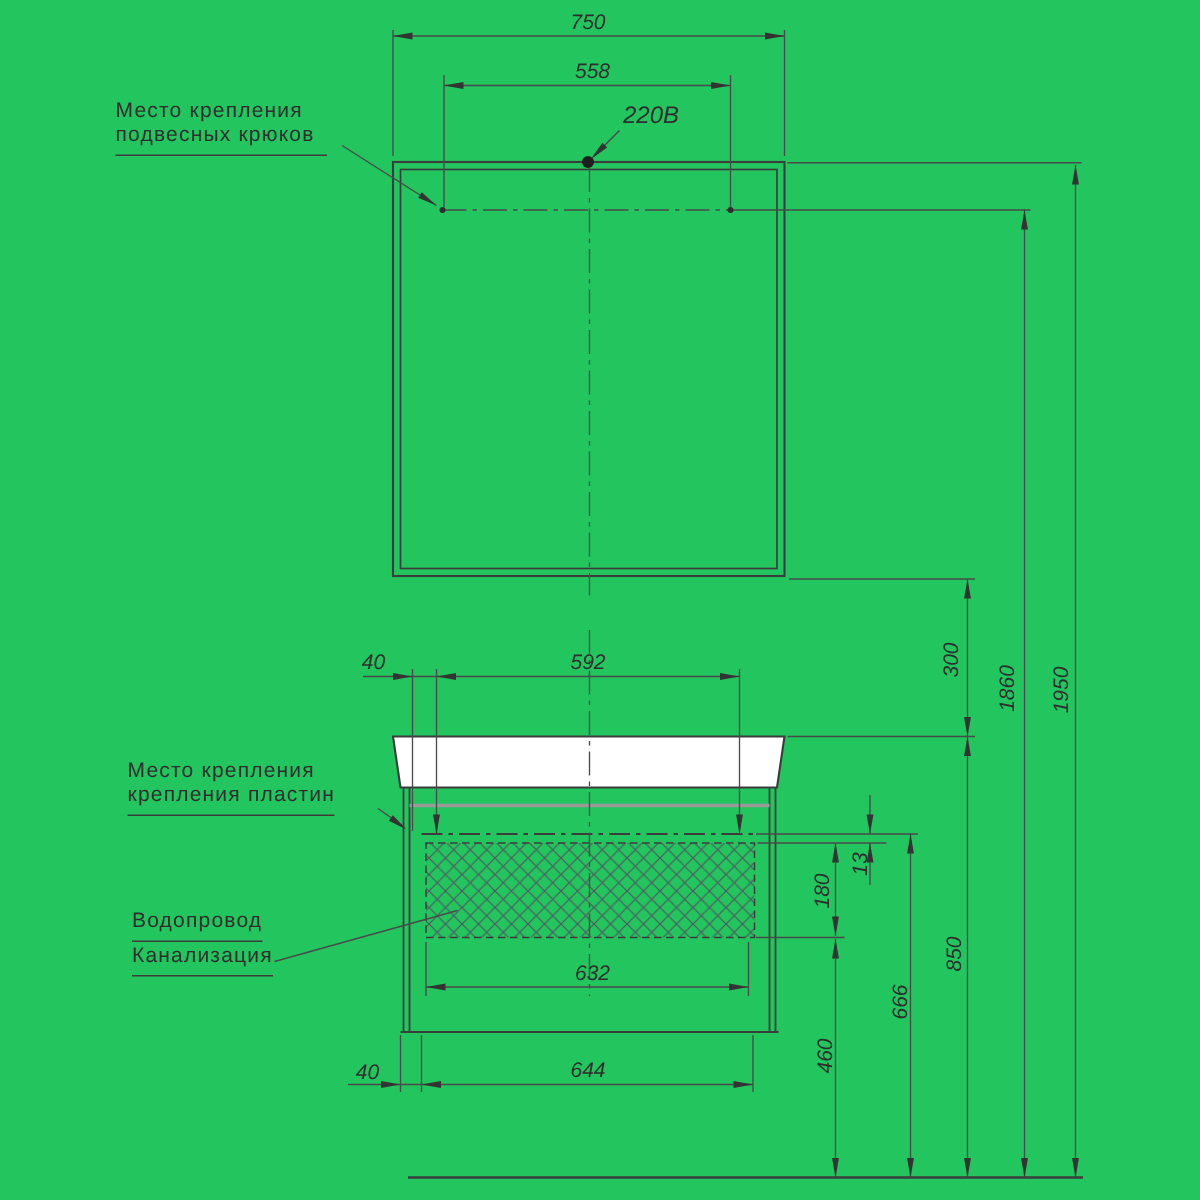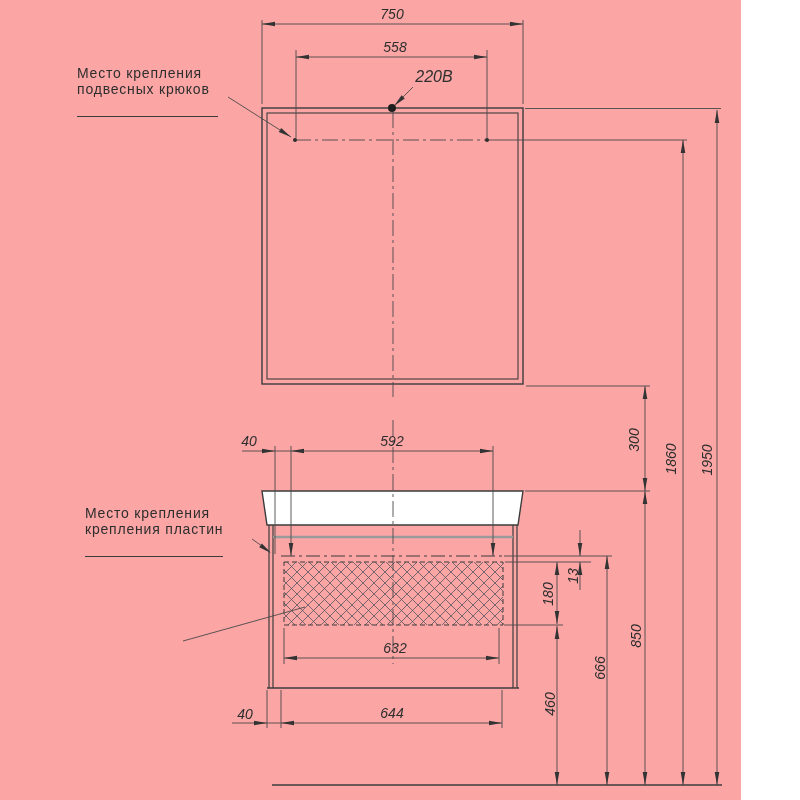--- a/index.html
+++ b/index.html
@@ -1,17 +1,17 @@
 <!DOCTYPE html>
 <html><head>
 <meta charset="utf-8">
 <style>
   html,body{margin:0;padding:0;background:#fff;}
   #stage{
-    position:relative;width:741px;height:800px;background:#fca5a5;overflow:hidden;
+    position:relative;width:800px;height:800px;background:#22c55e;overflow:hidden;
     font-family:"Liberation Sans",sans-serif;
   }
   #stage svg{position:absolute;left:0;top:0;}
   .dim-text{
     font-family:"Liberation Sans",sans-serif;
     font-style:italic;
     font-size:14px;
     fill:#2e2e2e;
   }
   .dim-text.big{font-size:16px;}
@@ -20,21 +20,21 @@
     font-size:14px;
     letter-spacing:0.8px;
     line-height:16px;
     color:#2e2e2e;
     white-space:nowrap;
   }
   .cad-label .ln{display:block;}
   .cad-label .ul{
     display:inline-block;
     border-bottom:1.2px solid #3c3c3c;
-    padding-bottom:19px;
+    padding-bottom:6px;
   }
 </style>
 </head>
 <body>
 
 <div id="stage">
 
 <svg width="800" height="800" viewBox="0 0 800 800">
   <defs>
     <pattern id="crosshatch" width="11" height="11" patternUnits="userSpaceOnUse">
@@ -202,14 +202,18 @@
 <div class="cad-label" style="left:77px;top:65px;">
   <span class="ln">Место крепления</span>
   <span class="ln"><span class="ul" style="padding-right:8px;">подвесных крюков</span></span>
 </div>
 
 <div class="cad-label" style="left:85px;top:505px;">
   <span class="ln">Место крепления</span>
   <span class="ln"><span class="ul">крепления пластин</span></span>
 </div>
 
+<div class="cad-label" style="left:88px;top:605px;">
+  <span class="ln"><span class="ul">Водопровод</span></span>
+  <span class="ln"><span class="ul">Канализация</span></span>
+</div>
 
 </div>
 
 </body></html>

